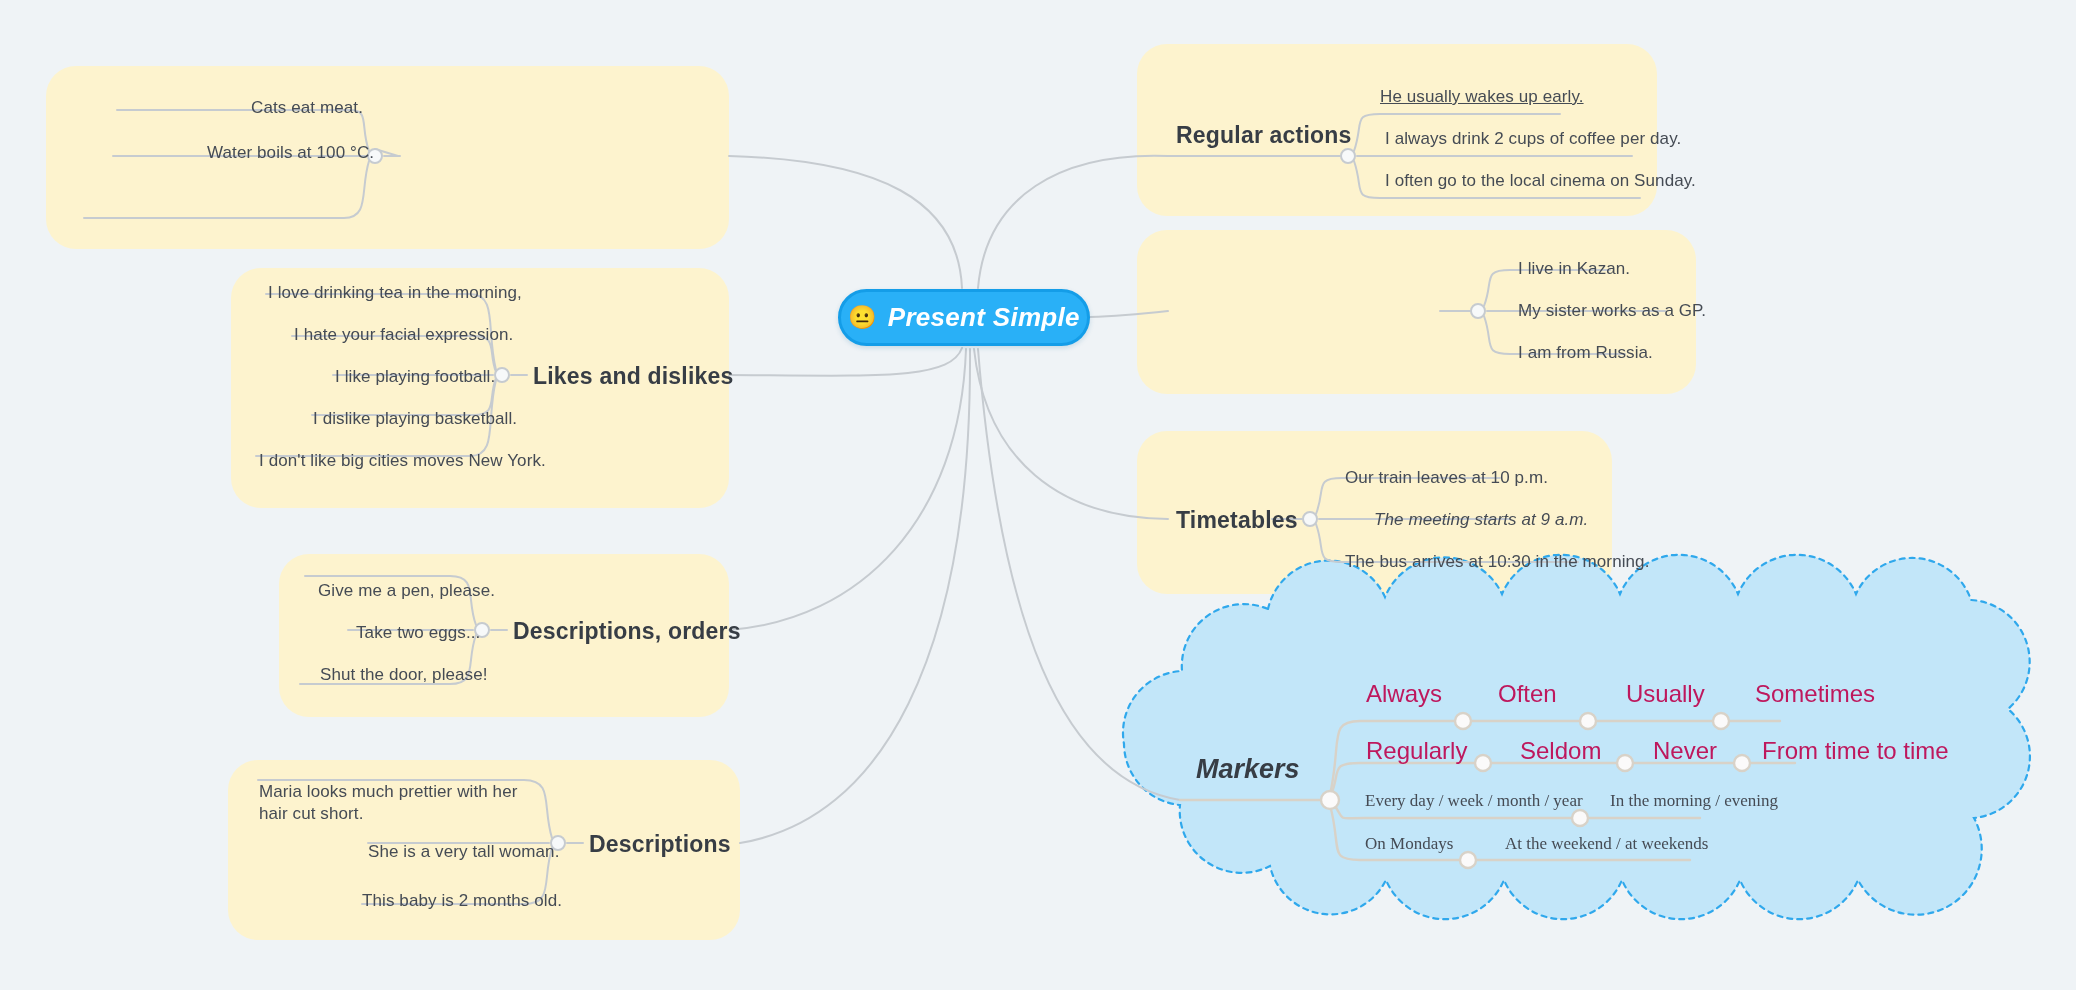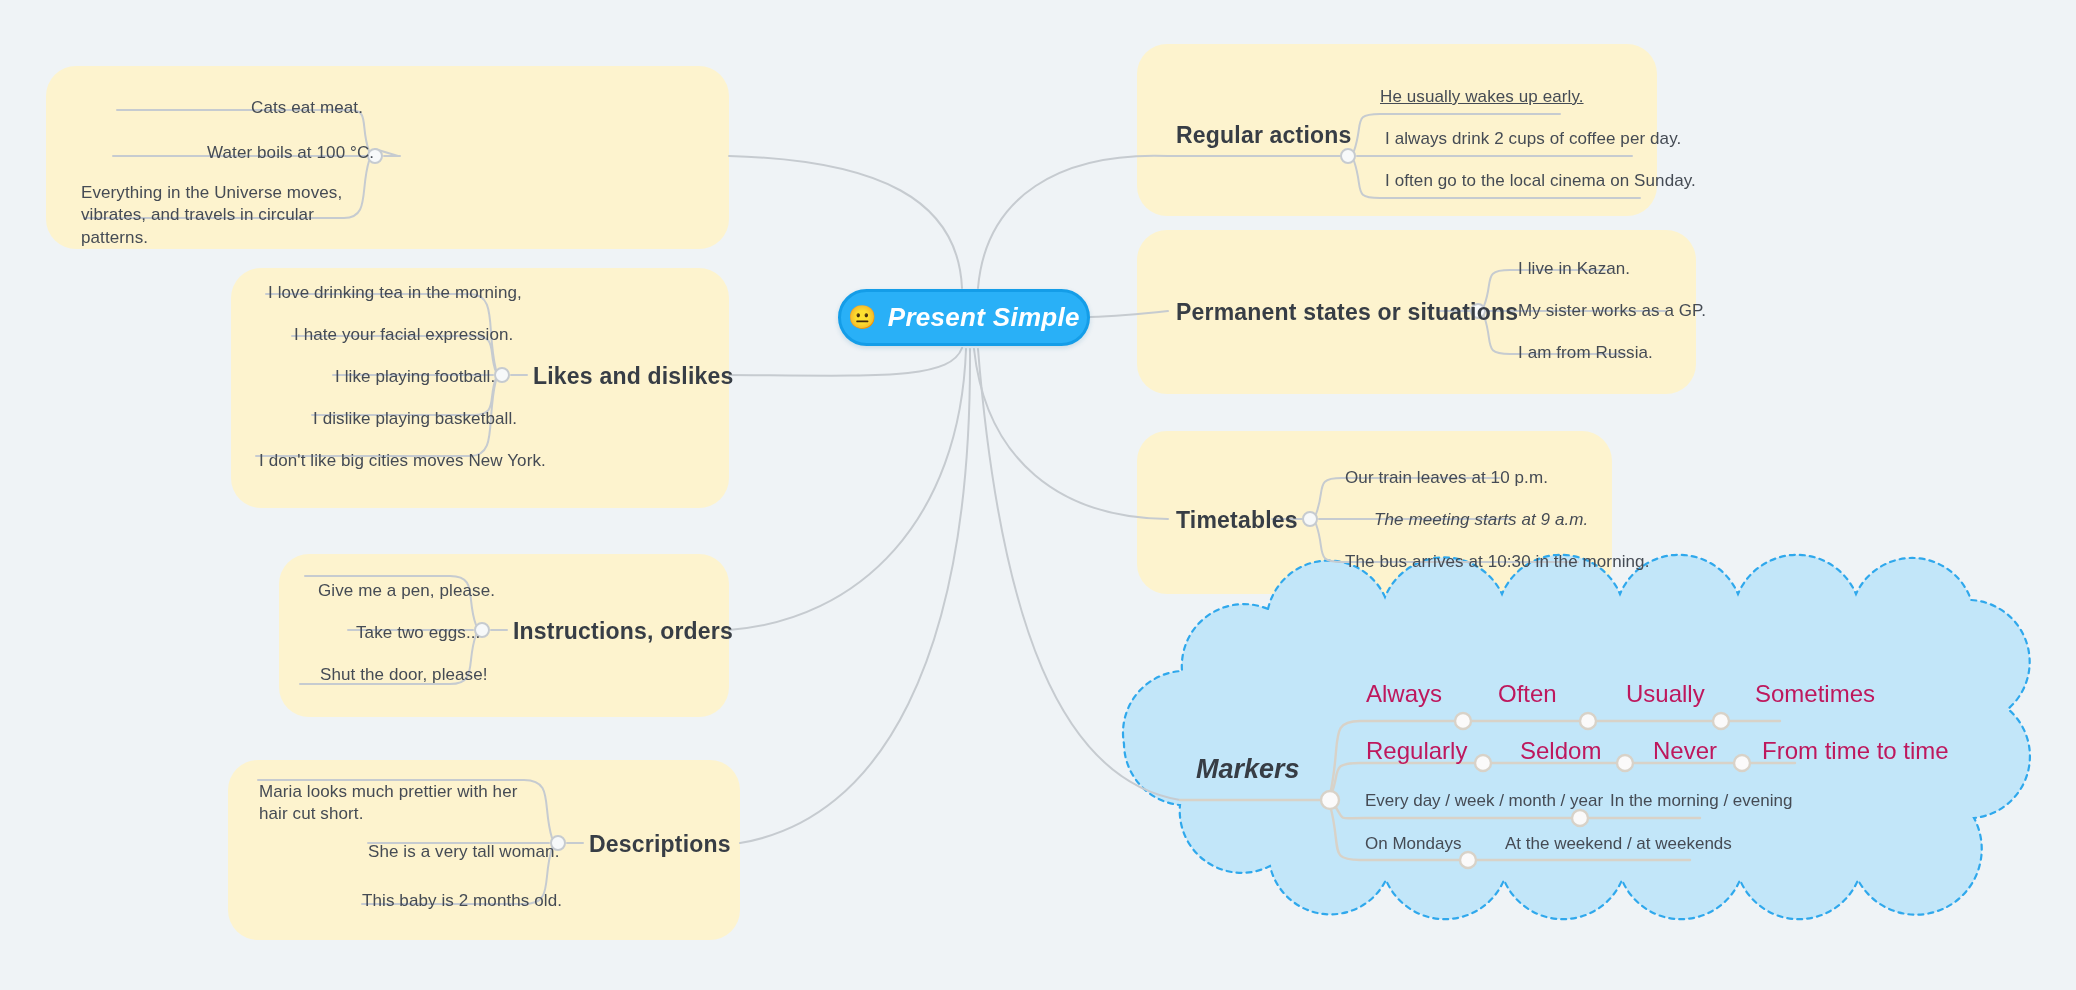--- a/index.html
+++ b/index.html
@@ -47,20 +47,21 @@
     position: absolute;
     color: #be185d;
     font-size: 24px;
     white-space: pre;
   }
   .marker-small {
     position: absolute;
     color: #454b54;
     font-size: 17px;
     white-space: pre;
+    font-family: Liberation Serif, serif;
   }
   .markers-title {
     position: absolute;
     color: #373d45;
     font-size: 27px;
     font-weight: bold;
     font-style: italic;
     white-space: pre;
   }
   #root-node {
@@ -220,35 +221,33 @@
   </svg>
 
   <div id="root-node">
     <span class="root-emoji">😐</span>
     <span id="root-label">Present Simple</span>
   </div>
 
 
   <div class="branch-title" style="left:533px; top:363px;">Likes and dislikes</div>
 
-  <div class="branch-title" style="left:513px; top:618px;">Instructions, orders</div>
+  <div class="branch-title" style="left:513px; top:618px;">Descriptions, orders</div>
 
   <div class="branch-title" style="left:589px; top:831px;">Descriptions</div>
 
   <div class="branch-title" style="left:1176px; top:122px;">Regular actions</div>
 
-  <div class="branch-title" style="left:1176px; top:299px;">Permanent states or situations</div>
 
   <div class="branch-title" style="left:1176px; top:507px;">Timetables</div>
 
   <div class="markers-title" style="left:1196px; top:754px;">Markers</div>
 
   <div class="txt" style="left:251px; top:97px;">Cats eat meat.</div>
   <div class="txt" style="left:207px; top:142px;">Water boils at 100 °C.</div>
-  <div class="txt wrap" style="left:81px; top:182px; width:270px;">Everything in the Universe moves, vibrates, and travels in circular patterns.</div>
 
   <div class="txt" style="left:268px; top:282px;">I love drinking tea in the morning,</div>
   <div class="txt" style="left:294px; top:324px;">I hate your facial expression.</div>
   <div class="txt" style="left:335px; top:366px;">I like playing football.</div>
   <div class="txt" style="left:313px; top:408px;text-align:center;">I dislike playing basketball.</div>
   <div class="txt" style="left:259px; top:450px;">I don't like big cities moves New York.</div>
 
   <div class="txt" style="left:318px; top:580px;">Give me a pen, please.</div>
   <div class="txt" style="left:356px; top:622px;">Take two eggs...</div>
   <div class="txt" style="left:320px; top:664px;">Shut the door, please!</div>

